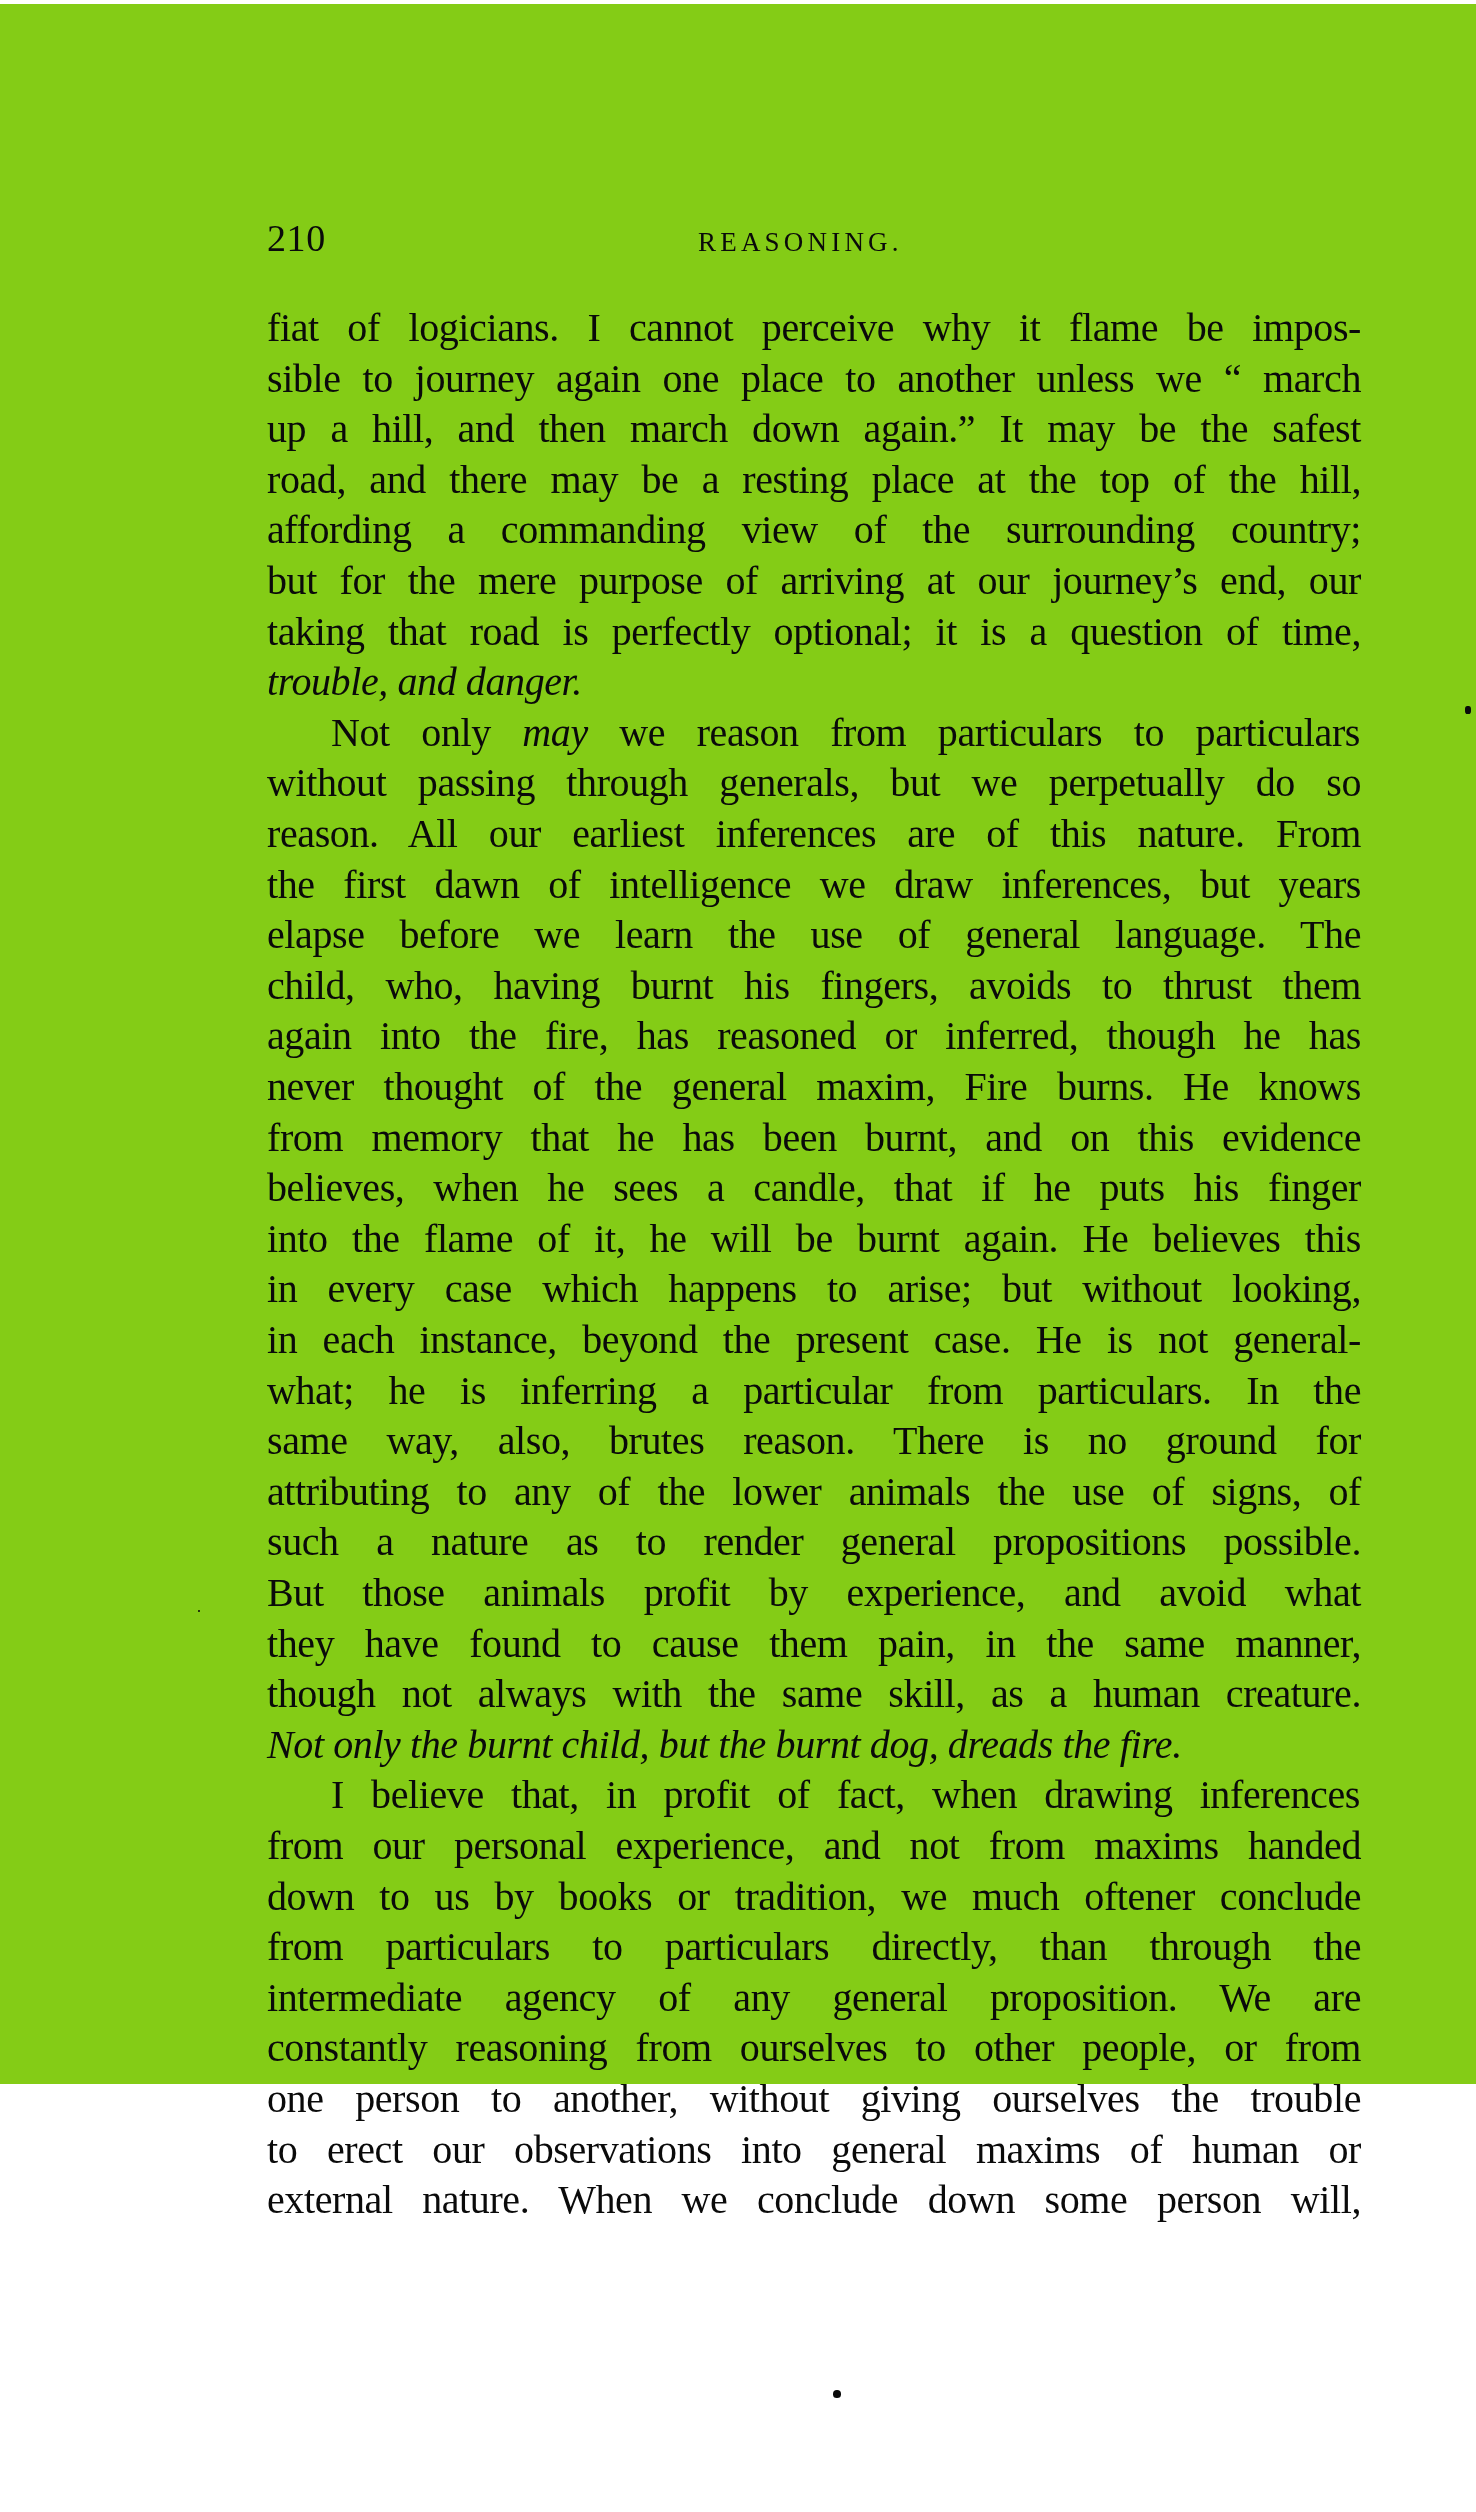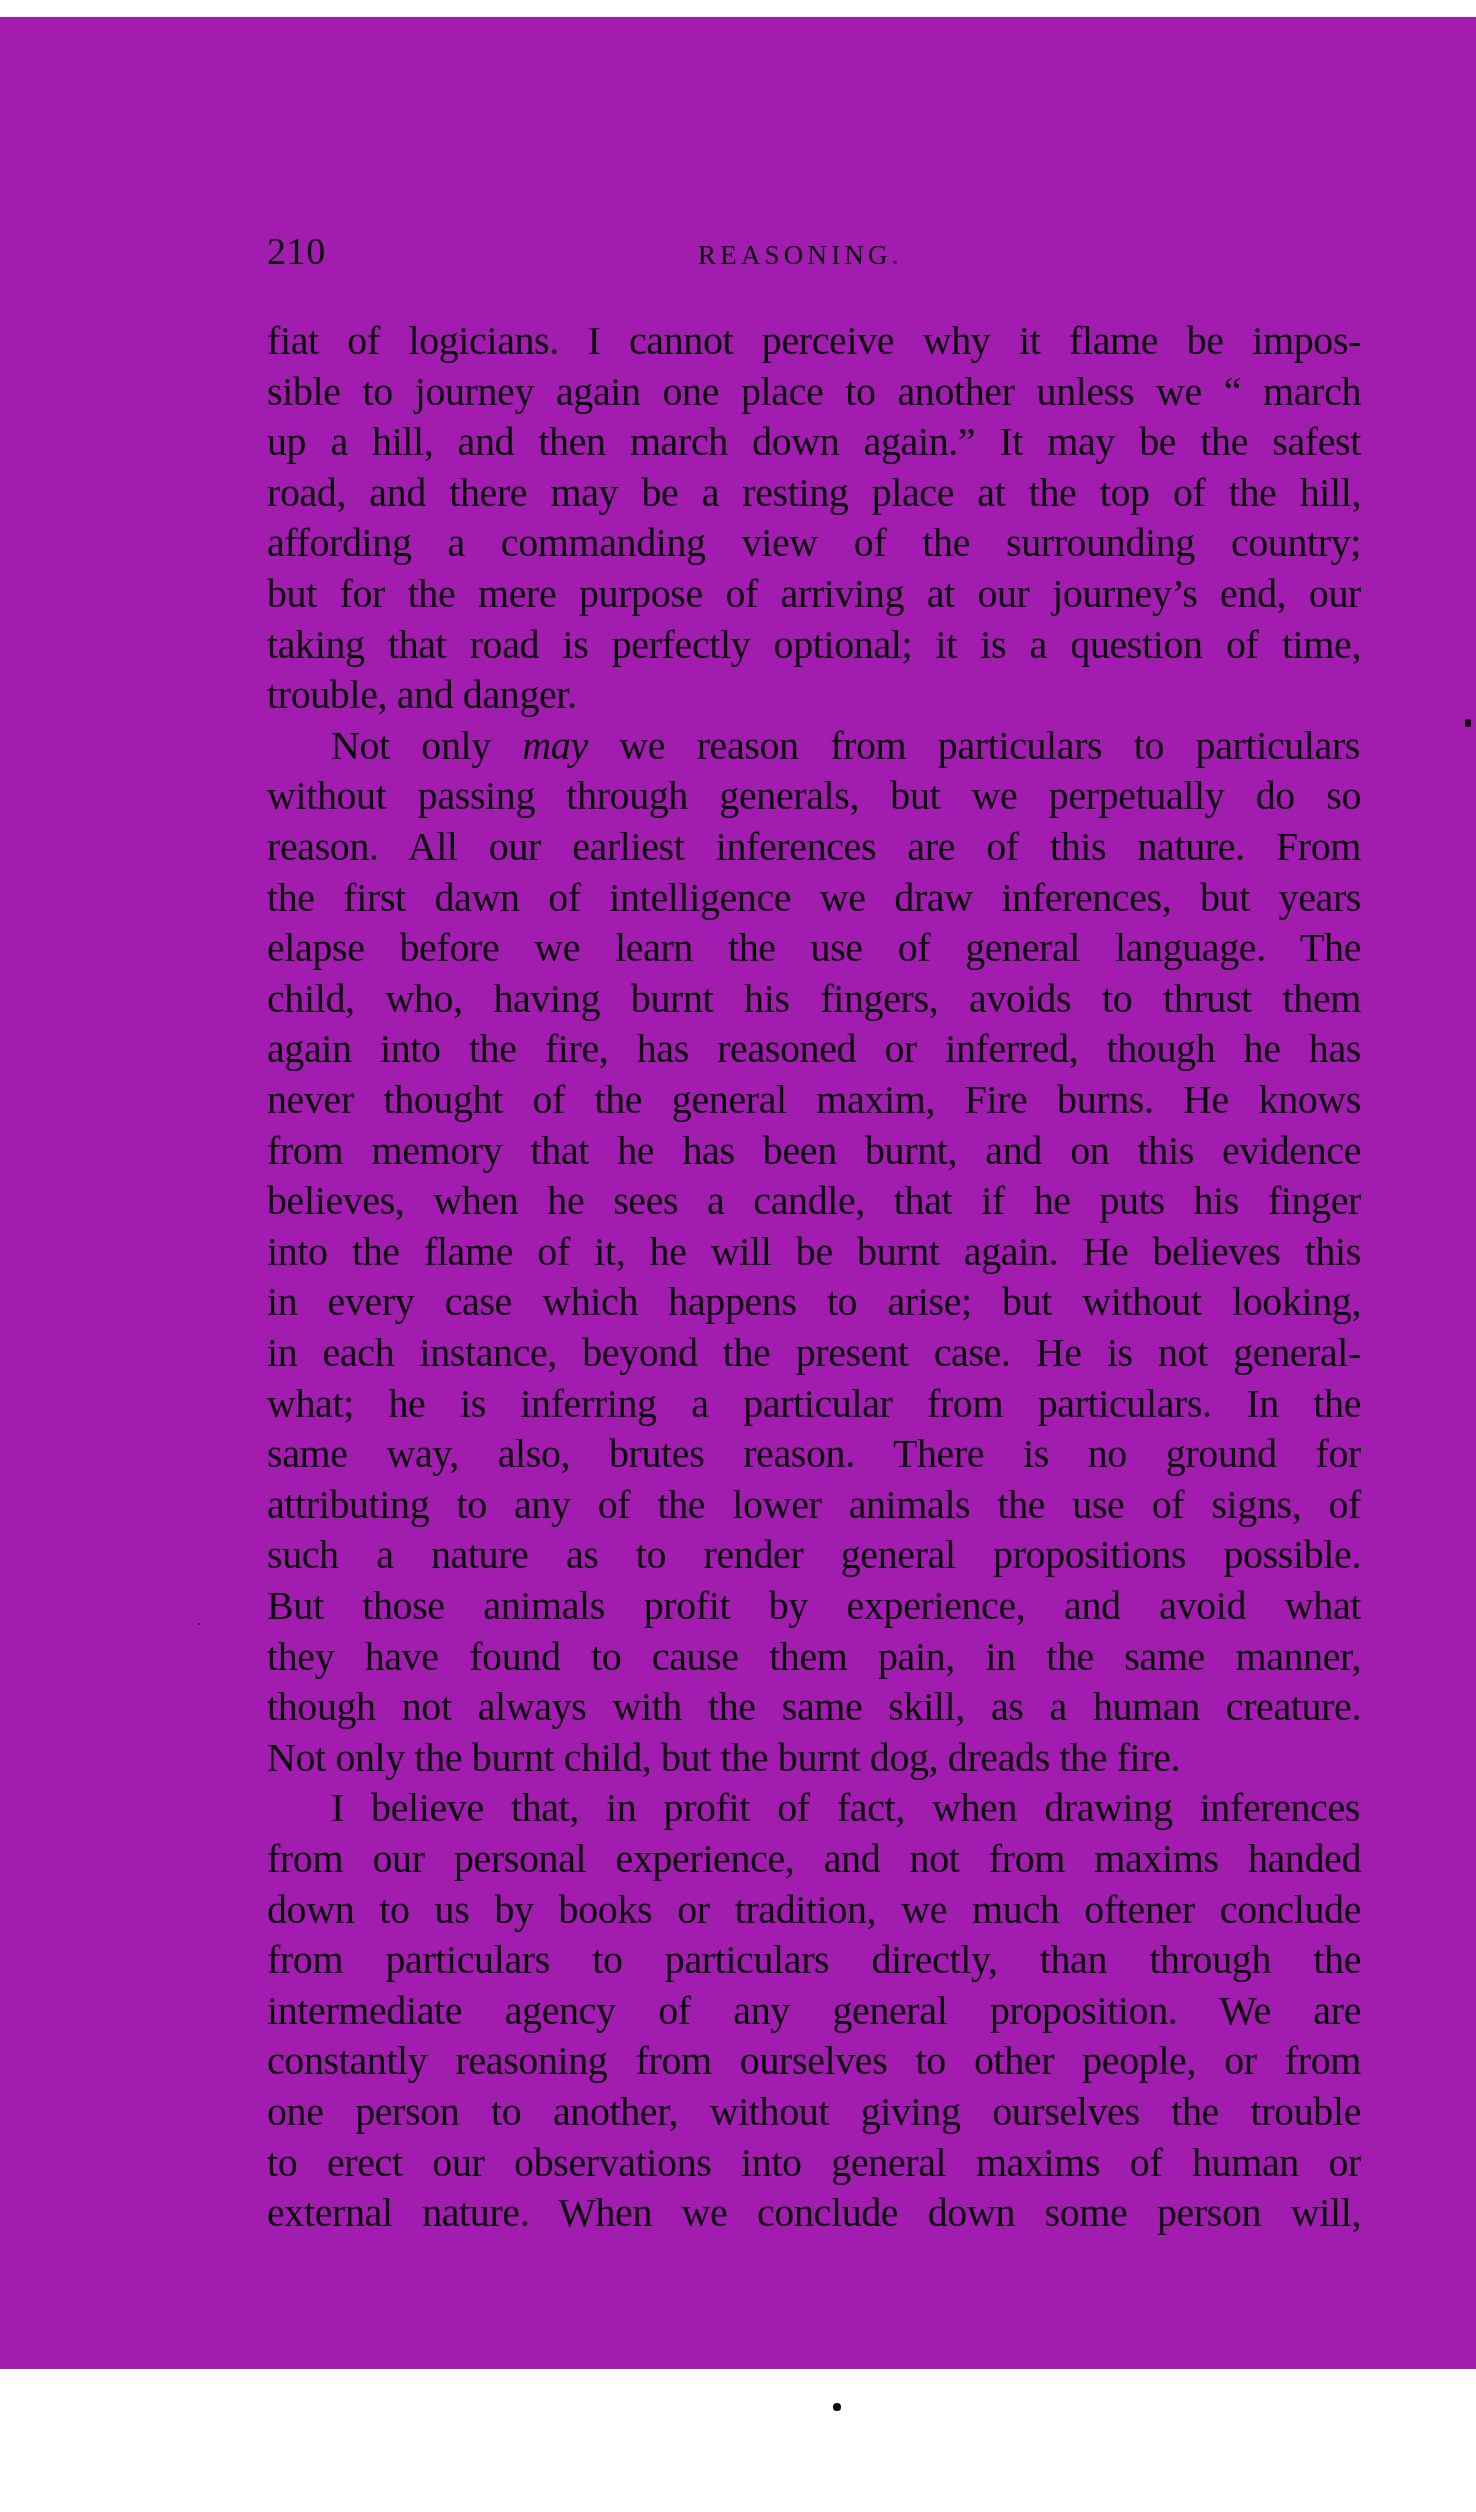--- a/index.html
+++ b/index.html
@@ -10,24 +10,24 @@
   body {
     width: 1476px;
     height: 2512px;
     position: relative;
     overflow: hidden;
     font-family: "Liberation Serif", "DejaVu Serif", serif;
     color: #0a0a0a;
   }
   .page {
     position: absolute;
-    left: 0; top: 17px;
+    left: 0; top: 4px;
     width: 1476px;
-    height: 2352px;
-    background: #a21caf;
+    height: 2080px;
+    background: #84cc16;
   }
   .running-head {
     position: absolute;
     left: 267px;
     top: 213px;
     width: 1094px;
     height: 42px;
   }
   .page-number {
     position: absolute;
@@ -64,20 +64,21 @@
     text-align: justify;
     text-align-last: justify;
     letter-spacing: -0.4px;
   }
   .line.indent {
     left: 64px;
     width: 1029px;
   }
   .line.last {
     text-align-last: left;
+    font-style: italic;
   }
   .line em {
   }
   .speck {
     position: absolute;
     background: #0a0a0a;
     border-radius: 50%;
   }
 </style>
 </head>

